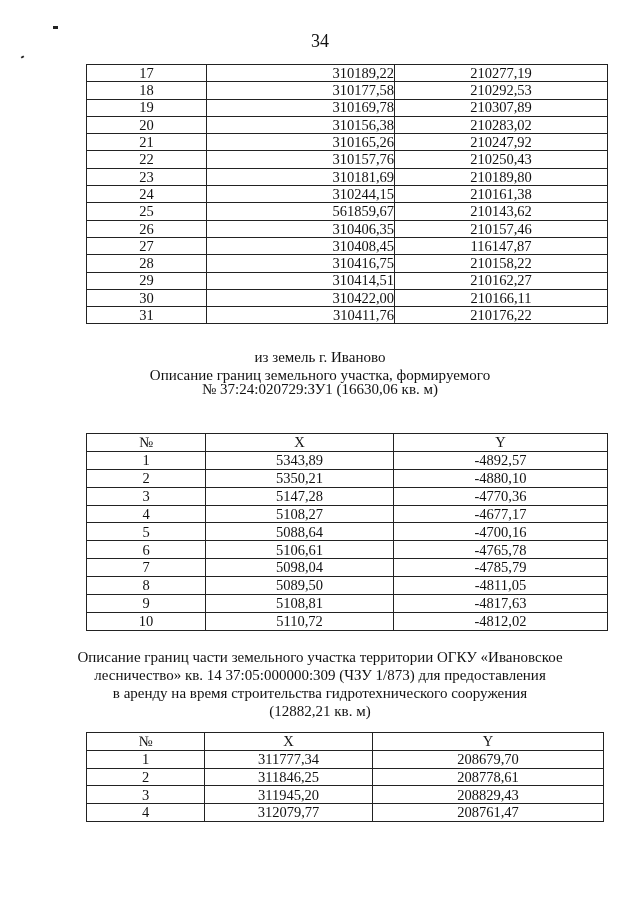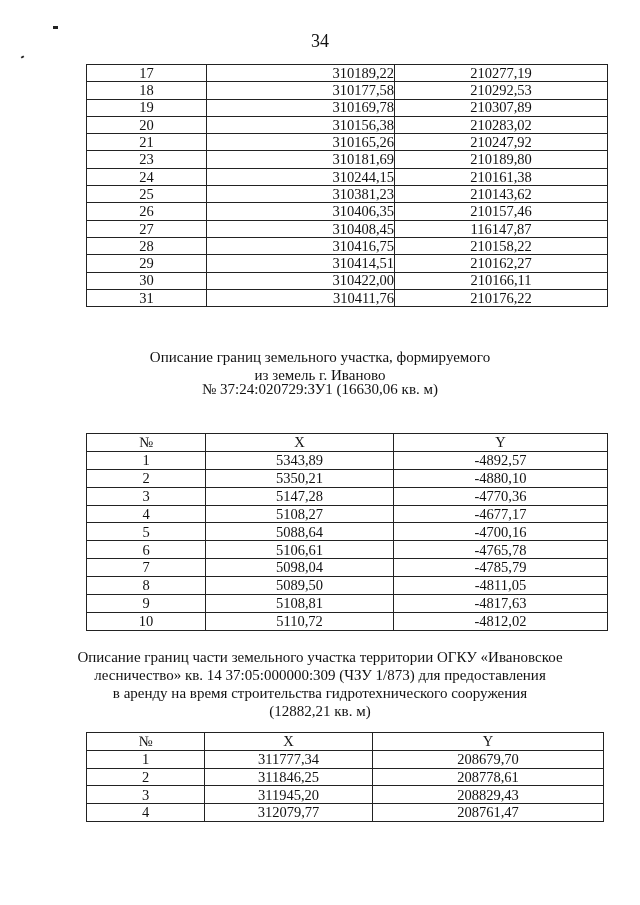--- a/index.html
+++ b/index.html
@@ -69,32 +69,37 @@
         <td class="c1">20</td>
         <td class="c2">310156,38</td>
         <td class="c3">210283,02</td>
       </tr>
       <tr>
         <td class="c1">21</td>
         <td class="c2">310165,26</td>
         <td class="c3">210247,92</td>
       </tr>
       <tr>
+        <td class="c1">22</td>
+        <td class="c2">310157,76</td>
+        <td class="c3">210250,43</td>
+      </tr>
+      <tr>
         <td class="c1">23</td>
         <td class="c2">310181,69</td>
         <td class="c3">210189,80</td>
       </tr>
       <tr>
         <td class="c1">24</td>
         <td class="c2">310244,15</td>
         <td class="c3">210161,38</td>
       </tr>
       <tr>
         <td class="c1">25</td>
-        <td class="c2">310381,23</td>
+        <td class="c2">561859,67</td>
         <td class="c3">210143,62</td>
       </tr>
       <tr>
         <td class="c1">26</td>
         <td class="c2">310406,35</td>
         <td class="c3">210157,46</td>
       </tr>
       <tr>
         <td class="c1">27</td>
         <td class="c2">310408,45</td>
@@ -117,22 +122,22 @@
       </tr>
       <tr>
         <td class="c1">31</td>
         <td class="c2">310411,76</td>
         <td class="c3">210176,22</td>
       </tr>
     </tbody>
 </table>
 
 <div class="heading" id="h1">
+  <div>из земель г. Иваново</div>
   <div>Описание границ земельного участка, формируемого</div>
-  <div>из земель г. Иваново</div>
 </div>
 <div class="heading" id="h1b">№ 37:24:020729:ЗУ1 (16630,06 кв. м)</div>
 
 <table class="coords" id="t2">
   <thead>
     <tr>
       <th class="c1">№</th>
       <th class="c2">X</th>
       <th class="c3">Y</th>
     </tr>

